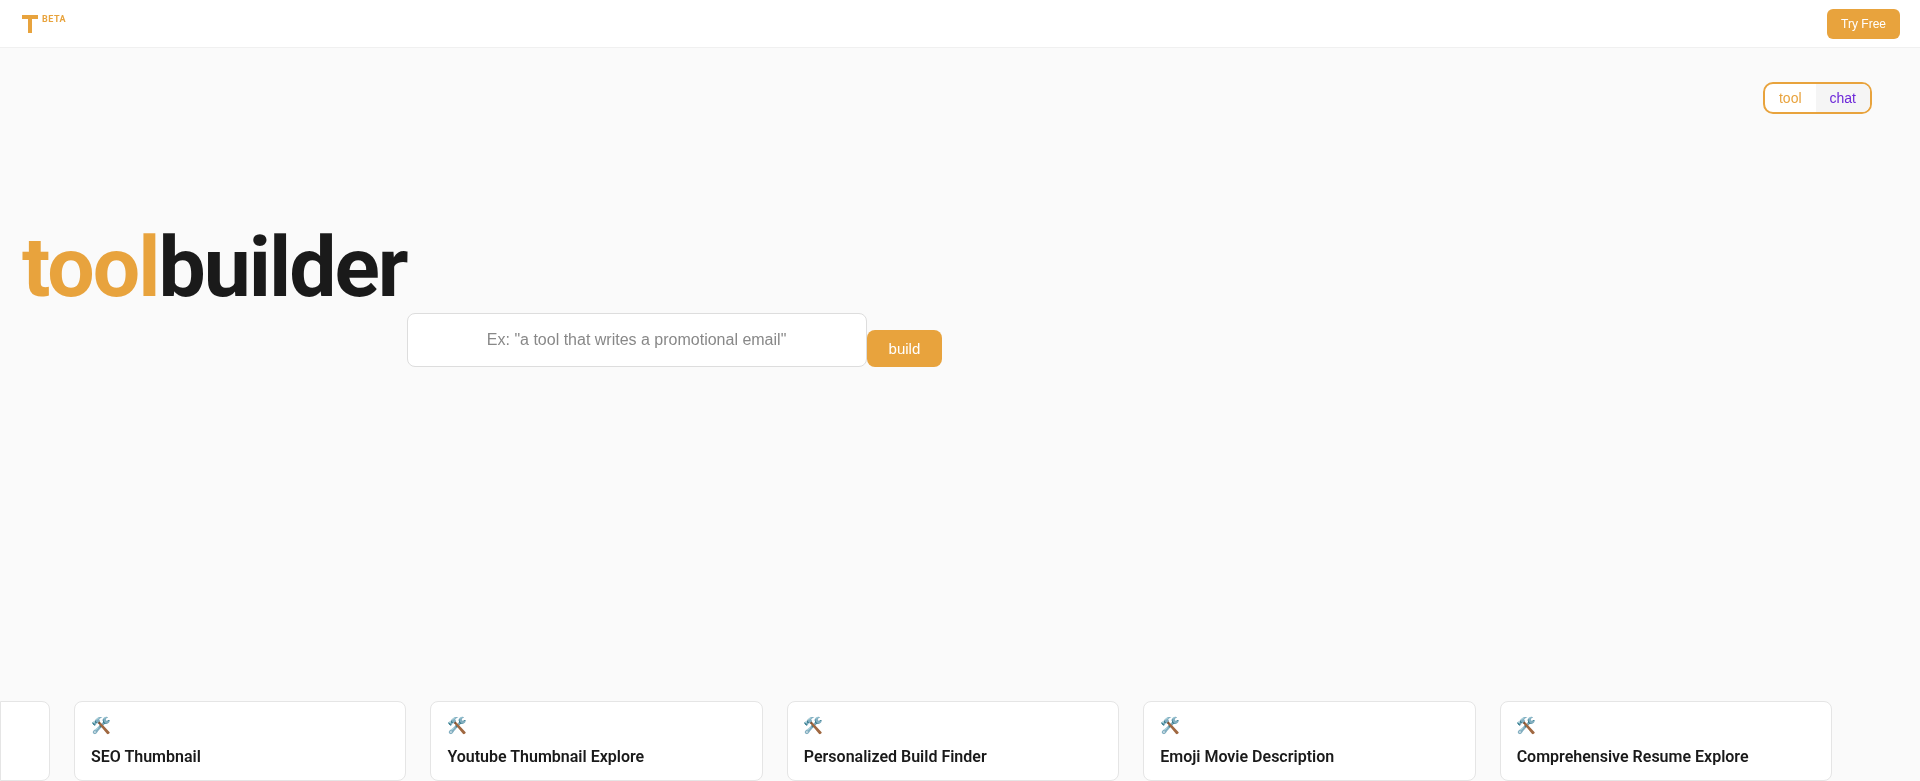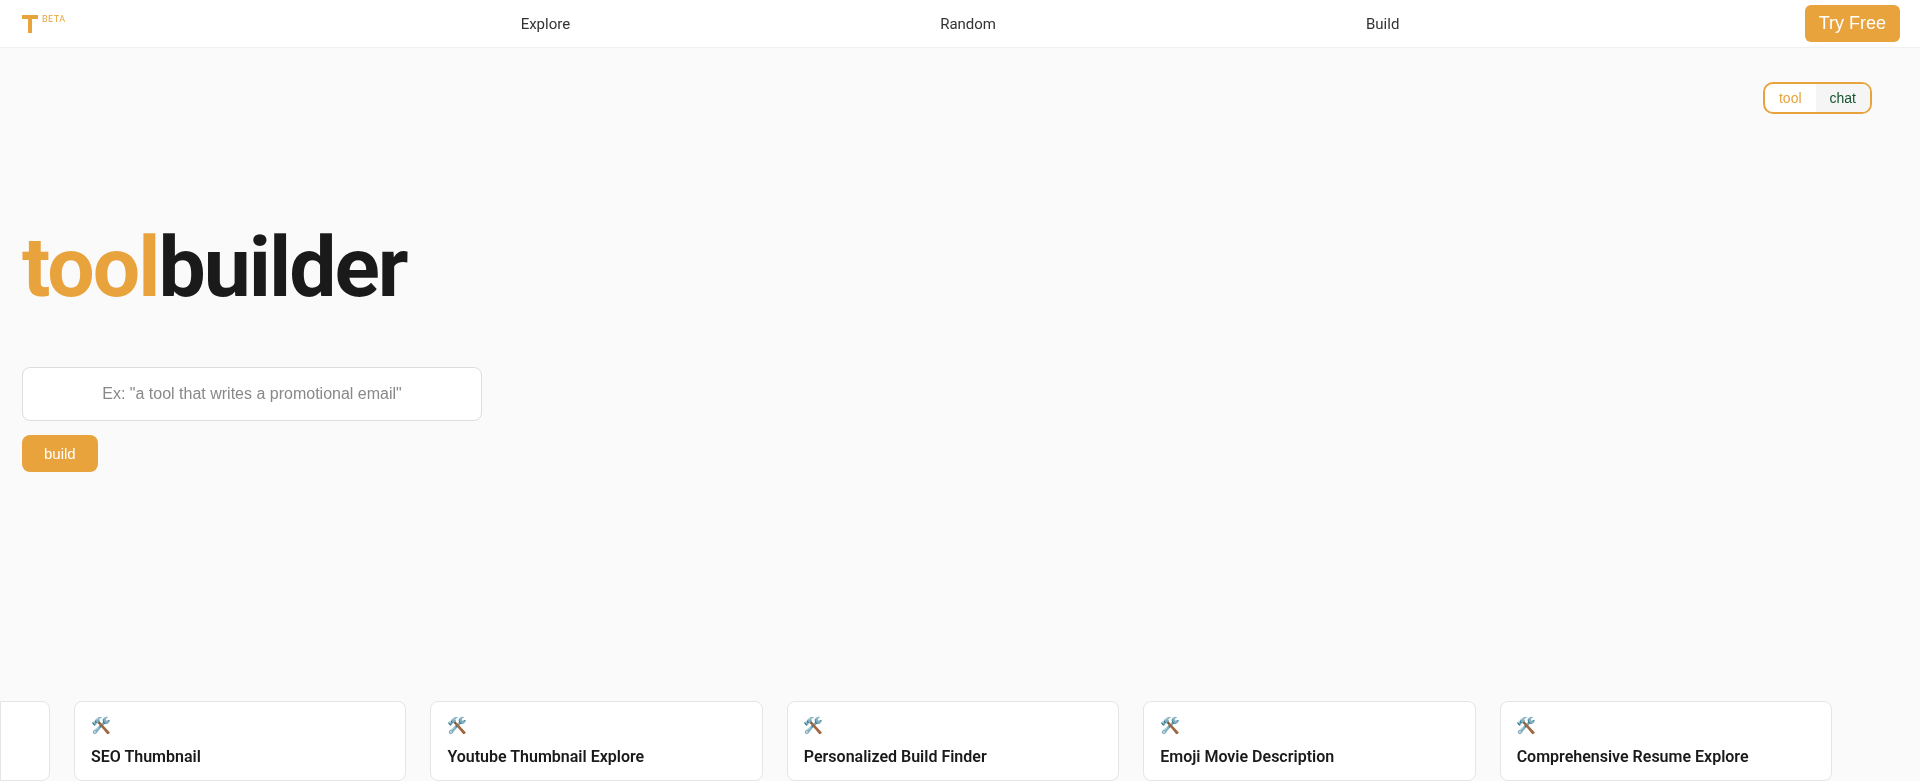--- a/index.html
+++ b/index.html
@@ -38,21 +38,21 @@
       position: relative;
     }
     
     .logo svg {
       width: 100%;
       height: 100%;
     }
     
     .beta-label {
       font-size: 9px;
-      font-weight: 400;
+      font-weight: 700;
       color: #e8a33d;
       letter-spacing: 0.5px;
       margin-top: -10px;
     }
     
     .nav-links {
       display: flex;
       gap: 370px;
       position: absolute;
       left: 50%;
@@ -65,21 +65,21 @@
       text-decoration: none;
       cursor: pointer;
     }
     
     .try-free-btn {
       background: #e8a33d;
       color: #fff;
       border: none;
       padding: 8px 14px;
       border-radius: 6px;
-      font-size: 18px;
+      font-size: 12px;
       font-weight: 500;
       cursor: pointer;
     }
     
     .toggle-container {
       position: absolute;
       top: 82px;
       right: 48px;
       display: flex;
       border: 2px solid #e8a33d;
@@ -95,28 +95,28 @@
       background: transparent;
       border: none;
     }
     
     .toggle-option.active {
       color: #e8a33d;
       font-weight: 500;
     }
     
     .toggle-option.inactive {
-      color: #14532d;
+      color: #6d28d9;
       background: #f5f5f5;
     }
     
     .main-content {
       display: flex;
-      flex-direction: column;
-      align-items: flex-start;
+      flex-direction: row;
+      align-items: flex-end;
       padding-top: 170px;
       padding-left: 22px;
     }
     
     .main-title {
       font-size: 84px;
       font-weight: 700;
       letter-spacing: -2px;
       margin-bottom: 50px;
     }
@@ -205,25 +205,20 @@
 <header class="header">
   <div class="logo-section">
     <div class="logo">
       <svg viewBox="0 0 20 22">
         <path d="M2 2 L18 2 L18 6 L12 6 L12 20 L8 20 L8 6 L2 6 Z" fill="#e8a33d"></path>
       </svg>
     </div>
     <span class="beta-label">BETA</span>
   </div>
 
-  <nav class="nav-links">
-    <a class="nav-link">Explore</a>
-    <a class="nav-link">Random</a>
-    <a class="nav-link">Build</a>
-  </nav>
 
   <button class="try-free-btn">Try Free</button>
 </header>
 
 <div class="toggle-container">
   <button class="toggle-option active">tool</button>
   <button class="toggle-option inactive">chat</button>
 </div>
 
 <main class="main-content">

